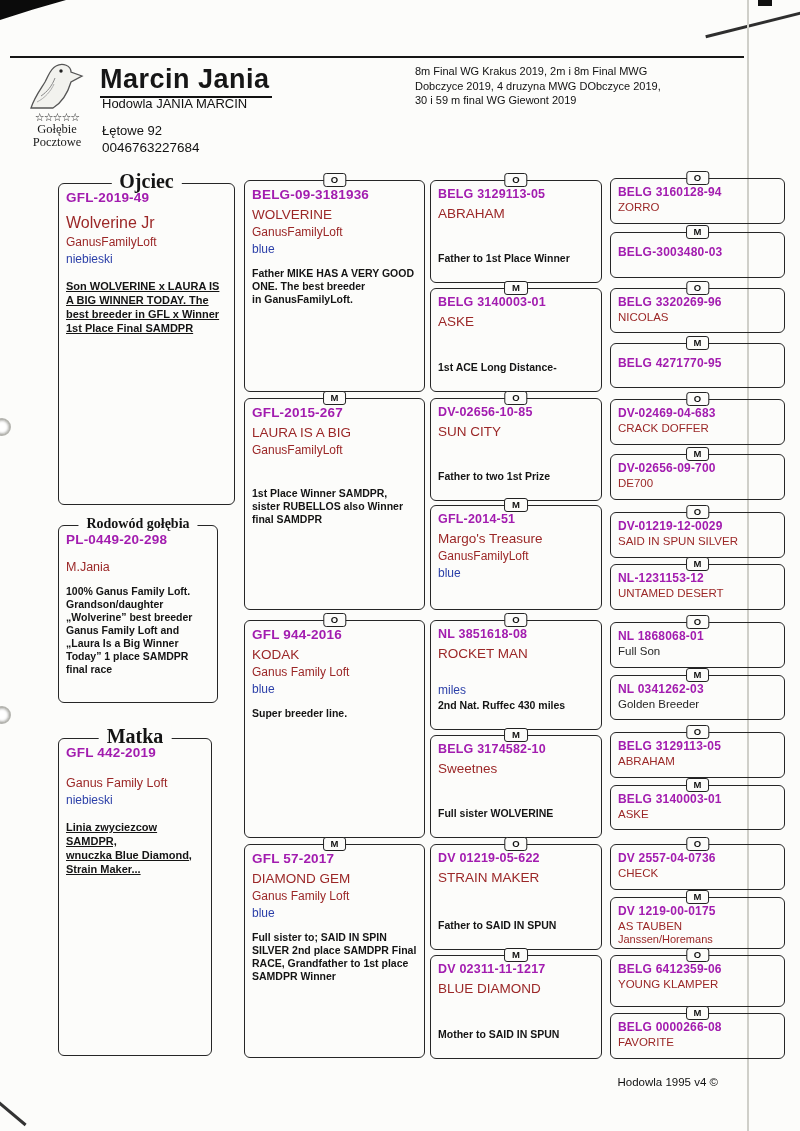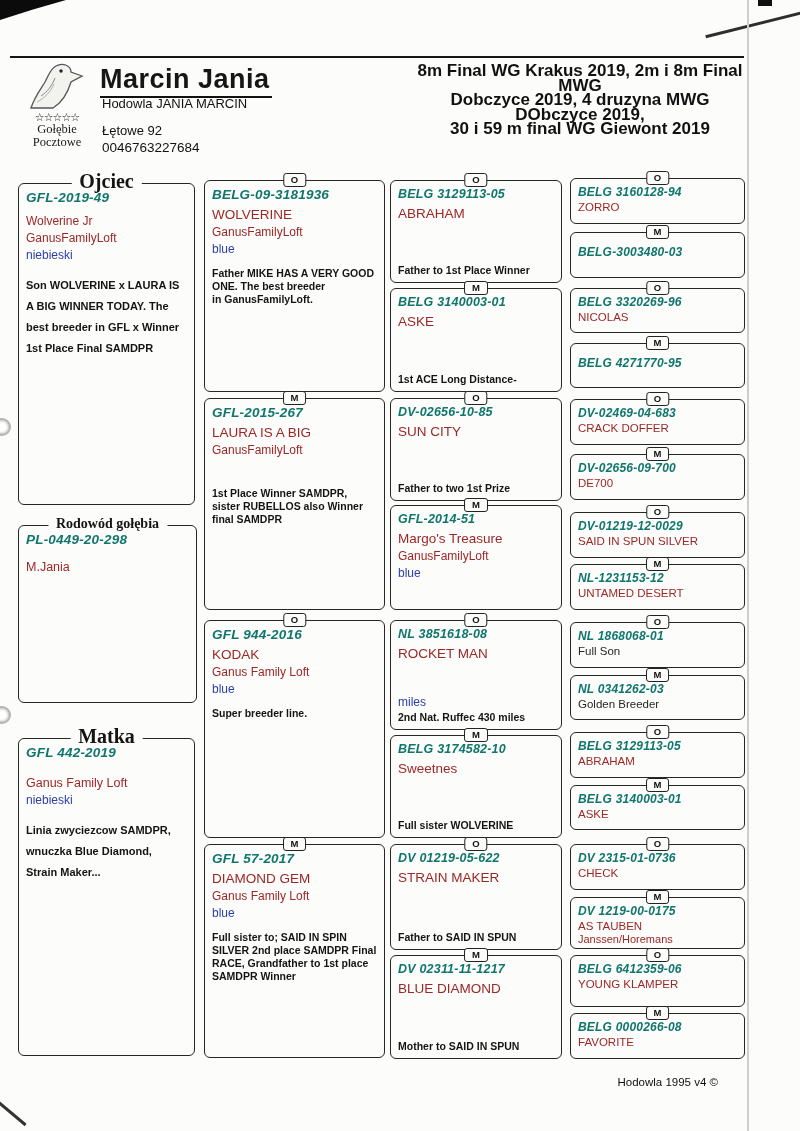--- a/index.html
+++ b/index.html
@@ -19,42 +19,42 @@
 
   
   .top-rule { position:absolute; left:10px; top:56px; width:734px; height:2px; background:#161616; }
   .logo { position:absolute; left:14px; top:60px; width:86px; text-align:center; }
   .logo svg { display:block; margin:0 auto; }
   .logo-stars { font-size:11px; letter-spacing:-1px; color:#222; line-height:11px; }
   .logo-word { font-family:"Liberation Serif", serif; font-weight:normal; font-size:12.5px; line-height:13px; color:#1a1a1a; }
   .doc-title { position:absolute; left:100px; top:64px; font-size:27px; font-weight:bold; letter-spacing:.5px;
                border-bottom:2.5px solid #111; padding:0 2px 1px 0; }
   .hline { position:absolute; left:102px; font-size:13px; color:#111; }
-  .achievements { position:absolute; right:55px; top:64px; width:330px; text-align:center;
-                  font-weight:bold; font-size:17px; line-height:14.5px; color:#111; }
+  .achievements { position:absolute; right:55px; top:64px; width:330px; text-align:left;
+                  font-weight:normal; font-size:11px; line-height:14.5px; color:#111; }
 
   
-  .pbox { position:absolute; border:1.8px solid #262626; border-radius:6px; padding:6px 7px 5px 7px;
-          display:flex; flex-direction:column; align-items:flex-start; background:transparent; }
+  .pbox { position:absolute; border:1.8px solid #262626; border-radius:6px; padding:6px 7px 17px 7px;
+          display:flex; flex-direction:column; align-items:flex-start; background:transparent;margin-left:40px; }
   .sexmark { position:absolute; top:-8px; left:50%; transform:translateX(-50%);
              background:#fcfcfa; border:1.6px solid #222; border-radius:3px;
              padding:0 7px; font-weight:bold; font-size:9.5px; line-height:12px; color:#111; }
   .roolabel { position:absolute; top:-14px; left:50%; transform:translateX(-50%);
               background:#fcfcfa; padding:0 8px; white-space:nowrap;
               font-family:"Liberation Serif", serif; font-weight:bold; font-size:20px; line-height:22px; color:#141414; }
   .roolabel.small { font-size:14px; top:-10px; line-height:16px; }
-  .ring { font-weight:bold; font-size:12.5px; color:#0f766e; letter-spacing:.2px;font-style:italic; }
+  .ring { font-weight:bold; font-size:12.5px; color:#a21caf; letter-spacing:.2px; }
   .ring.big { font-size:13.5px; }
   .name { color:#9b2727; font-size:13.5px; margin-top:5px; }
   .loft { color:#9b2727; font-size:12px; margin-top:3px; }
   .loft.gap { margin-top:16px; }
   .colorword { color:#2b3fa8; font-size:12px; margin-top:3px; }
   .note { font-weight:bold; font-size:10.5px; line-height:13px; color:#141414;
           margin-top:11px; white-space:pre-line; }
-  .note.big { font-size:11px; line-height:21px; margin-top:13px; }
+  .note.big { font-size:11px; line-height:14px; margin-top:13px;text-decoration:underline; }
   .note.tight { margin-top:2px; }
   .mt-auto { margin-top:auto; }
   .owner { color:#9b2727; font-size:12.5px; margin-top:13px; }
   .g4 .ring { font-size:12px; }
   .g4 .name { font-size:11.5px; margin-top:2px; }
   .g4 .extra { color:#9b2727; font-size:11px; margin-top:1px; }
   .black-name { color:#262626 !important; }
 
   .footer-text { position:absolute; right:82px; top:1076px; font-size:11.5px; color:#111; }
 </style>
@@ -92,34 +92,35 @@
 
   <div class="achievements">
     <div>8m Final  WG Krakus 2019, 2m i 8m Final MWG</div>
     <div>Dobczyce 2019, 4 druzyna MWG DObczyce 2019,</div>
     <div>30 i 59 m final WG Giewont 2019</div>
   </div>
 
   <div class="pbox" style="left:18px;top:183px;width:177px;height:322px">
     <span class="roolabel">Ojciec</span>
     <div class="ring big">GFL-2019-49</div>
-    <div class="name" style="font-size:12px;margin-top:9px">Wolverine Jr</div>
+    <div class="name" style="font-size:16px;margin-top:9px">Wolverine Jr</div>
     <div class="loft">GanusFamilyLoft</div>
     <div class="colorword">niebieski</div>
     <div class="note big">Son WOLVERINE x LAURA IS
 A BIG WINNER TODAY. The best breeder in GFL x Winner 1st Place Final SAMDPR</div>
   </div>
 
-  <div class="pbox" style="left:18px;top:525px;width:179px;height:178px">
+  <div class="pbox" style="left:18px;top:525px;width:160px;height:178px">
     <span class="roolabel small">Rodowód gołębia</span>
     <div class="ring big">PL-0449-20-298</div>
     <div class="owner">M.Jania</div>
-  </div>
-
-  <div class="pbox" style="left:18px;top:738px;width:177px;height:318px">
+    <div class="note">100% Ganus Family Loft. Grandson/daughter „Wolverine” best breeder Ganus Family Loft and „Laura Is a Big Winner Today” 1 place SAMDPR final race</div>
+  </div>
+
+  <div class="pbox" style="left:18px;top:738px;width:154px;height:318px">
     <span class="roolabel">Matka</span>
     <div class="ring big">GFL 442-2019</div>
     <div class="loft gap" style="font-size:12.5px">Ganus Family Loft</div>
     <div class="colorword">niebieski</div>
     <div class="note big">Linia zwyciezcow SAMDPR,
 wnuczka Blue Diamond,
 Strain Maker...</div>
   </div>
 
   <div class="pbox" style="left:204px;top:180px;width:181px;height:212px">
@@ -283,21 +284,21 @@
   </div>
 
   <div class="pbox g4" style="left:570px;top:785px;width:175px;height:45px">
     <span class="sexmark">M</span>
     <div class="ring">BELG 3140003-01</div>
     <div class="name">ASKE</div>
   </div>
 
   <div class="pbox g4" style="left:570px;top:844px;width:175px;height:46px">
     <span class="sexmark">O</span>
-    <div class="ring">DV 2315-01-0736</div>
+    <div class="ring">DV 2557-04-0736</div>
     <div class="name">CHECK</div>
   </div>
 
   <div class="pbox g4" style="left:570px;top:897px;width:175px;height:52px">
     <span class="sexmark">M</span>
     <div class="ring">DV 1219-00-0175</div>
     <div class="name">AS TAUBEN</div>
     <div class="extra">Janssen/Horemans</div>
   </div>
 

